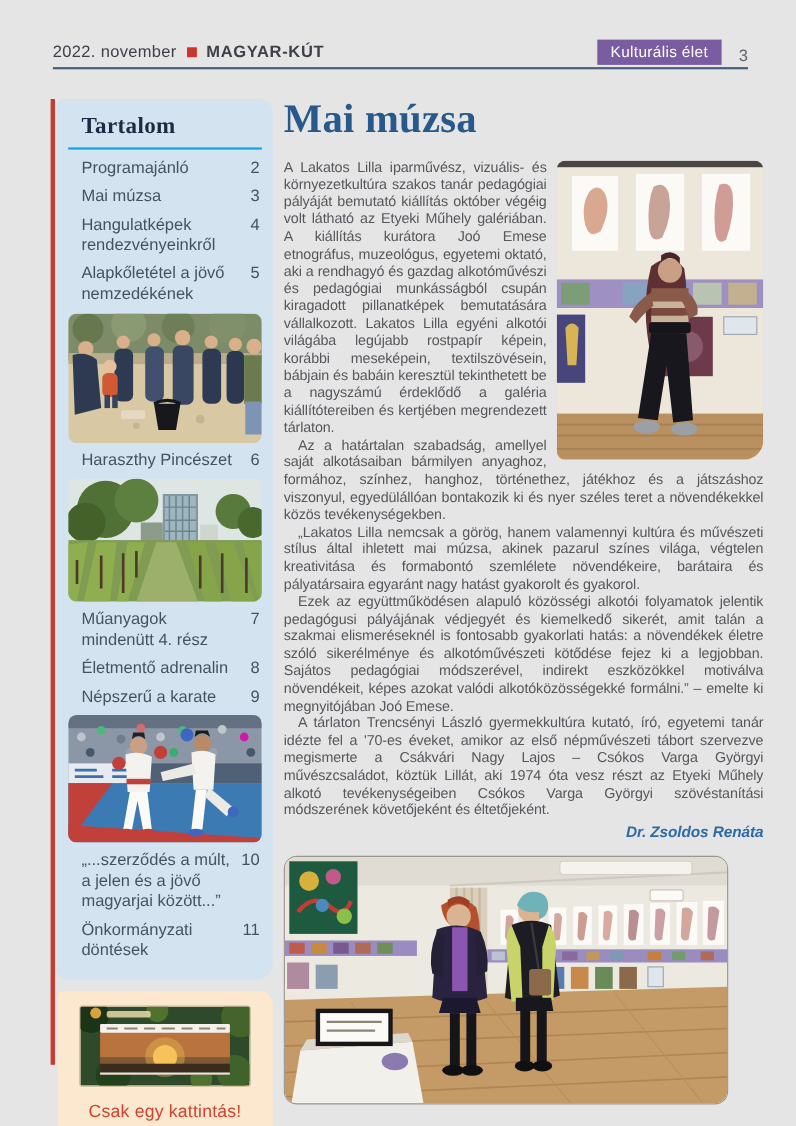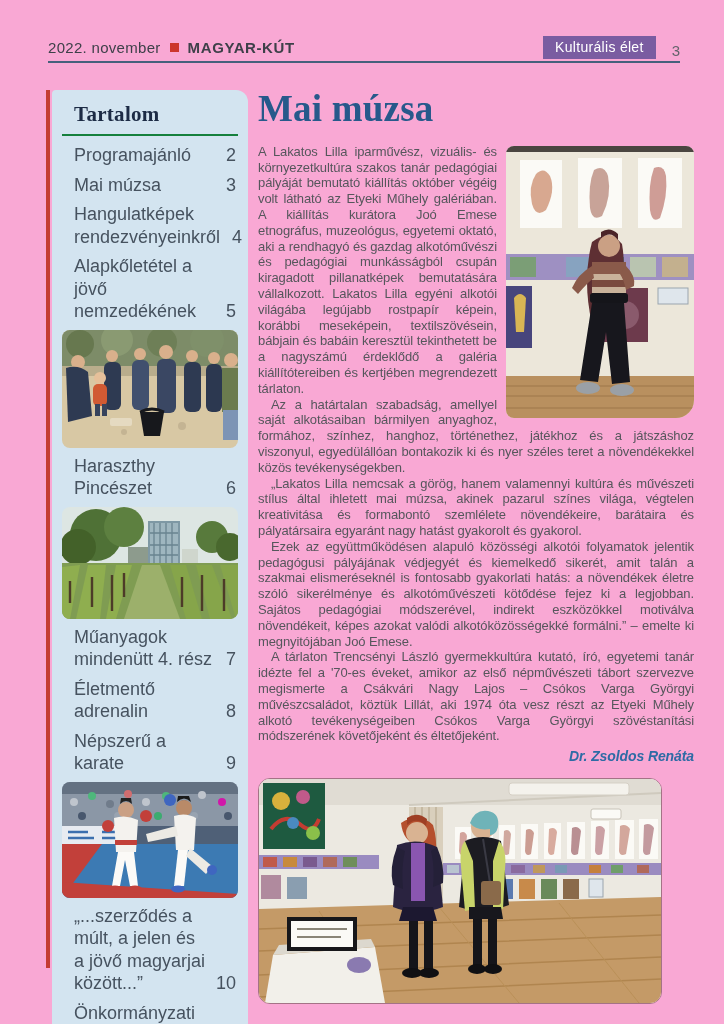--- a/index.html
+++ b/index.html
@@ -1,19 +1,19 @@
 <!DOCTYPE html>
 <html><head>
 <meta charset="utf-8">
 <style>
   * { margin:0; padding:0; box-sizing:border-box; }
   html,body { background:#fff; }
   .page {
     position:relative; width:724px; height:1024px; margin:0 auto;
-    background:#f9a8d4; overflow:hidden;
+    background:#e5e5e5; overflow:hidden;
     font-family:"Liberation Sans", sans-serif;
   }
   
   .header {
     position:absolute; left:48px; top:36px; right:44px;
     display:flex; align-items:center; justify-content:space-between;
   }
   .header-left { display:flex; align-items:center; color:#3e4049; font-size:15px; letter-spacing:.3px; }
   .red-sq { display:inline-block; width:9px; height:9px; background:#cc352c; margin:0 9px; }
   .pub-name { font-weight:bold; letter-spacing:.6px; }
@@ -27,25 +27,25 @@
 
   
   .sidebar { position:absolute; left:46px; top:90px; width:202px; }
   .red-bar { position:absolute; left:0; top:0; width:4px; height:878px; background:#c43c32; }
   .toc-box {
     margin-left:6px; width:196px; background:#d3e4f0;
     border-radius:4px 12px 16px 10px; padding:12px 10px 10px;
   }
   .toc-title {
     font-family:"Liberation Serif", serif; font-size:21px; font-weight:bold; color:#1c2b45;
-    padding:0 0 7px 12px; border-bottom:2px solid #15803d; margin-bottom:8px; letter-spacing:.3px;
+    padding:0 0 7px 12px; border-bottom:2px solid #0ea5e9; margin-bottom:8px; letter-spacing:.3px;
   }
   .toc-row {
-    display:flex; justify-content:space-between; align-items:flex-end;
-    margin:7px 2px 7px 12px; font-size:18px; line-height:1.25; color:#46525f;
+    display:flex; justify-content:space-between; align-items:flex-start;
+    margin:7px 2px 7px 12px; font-size:15px; line-height:1.25; color:#46525f;
   }
   .toc-label { flex:1; padding-right:6px; }
   .toc-label.two-line { text-indent:-0px; }
   .toc-page { min-width:16px; text-align:right; color:#46525f; }
   .side-photo { display:block; width:176px; border-radius:8px; overflow:hidden; margin:6px auto; line-height:0; }
   .side-photo svg { display:block; }
 
   .promo-box {
     margin:10px 0 0 6px; width:196px; background:#fbe8cf;
     border-radius:6px 12px 14px 12px; padding:13px 10px 14px; text-align:center;

